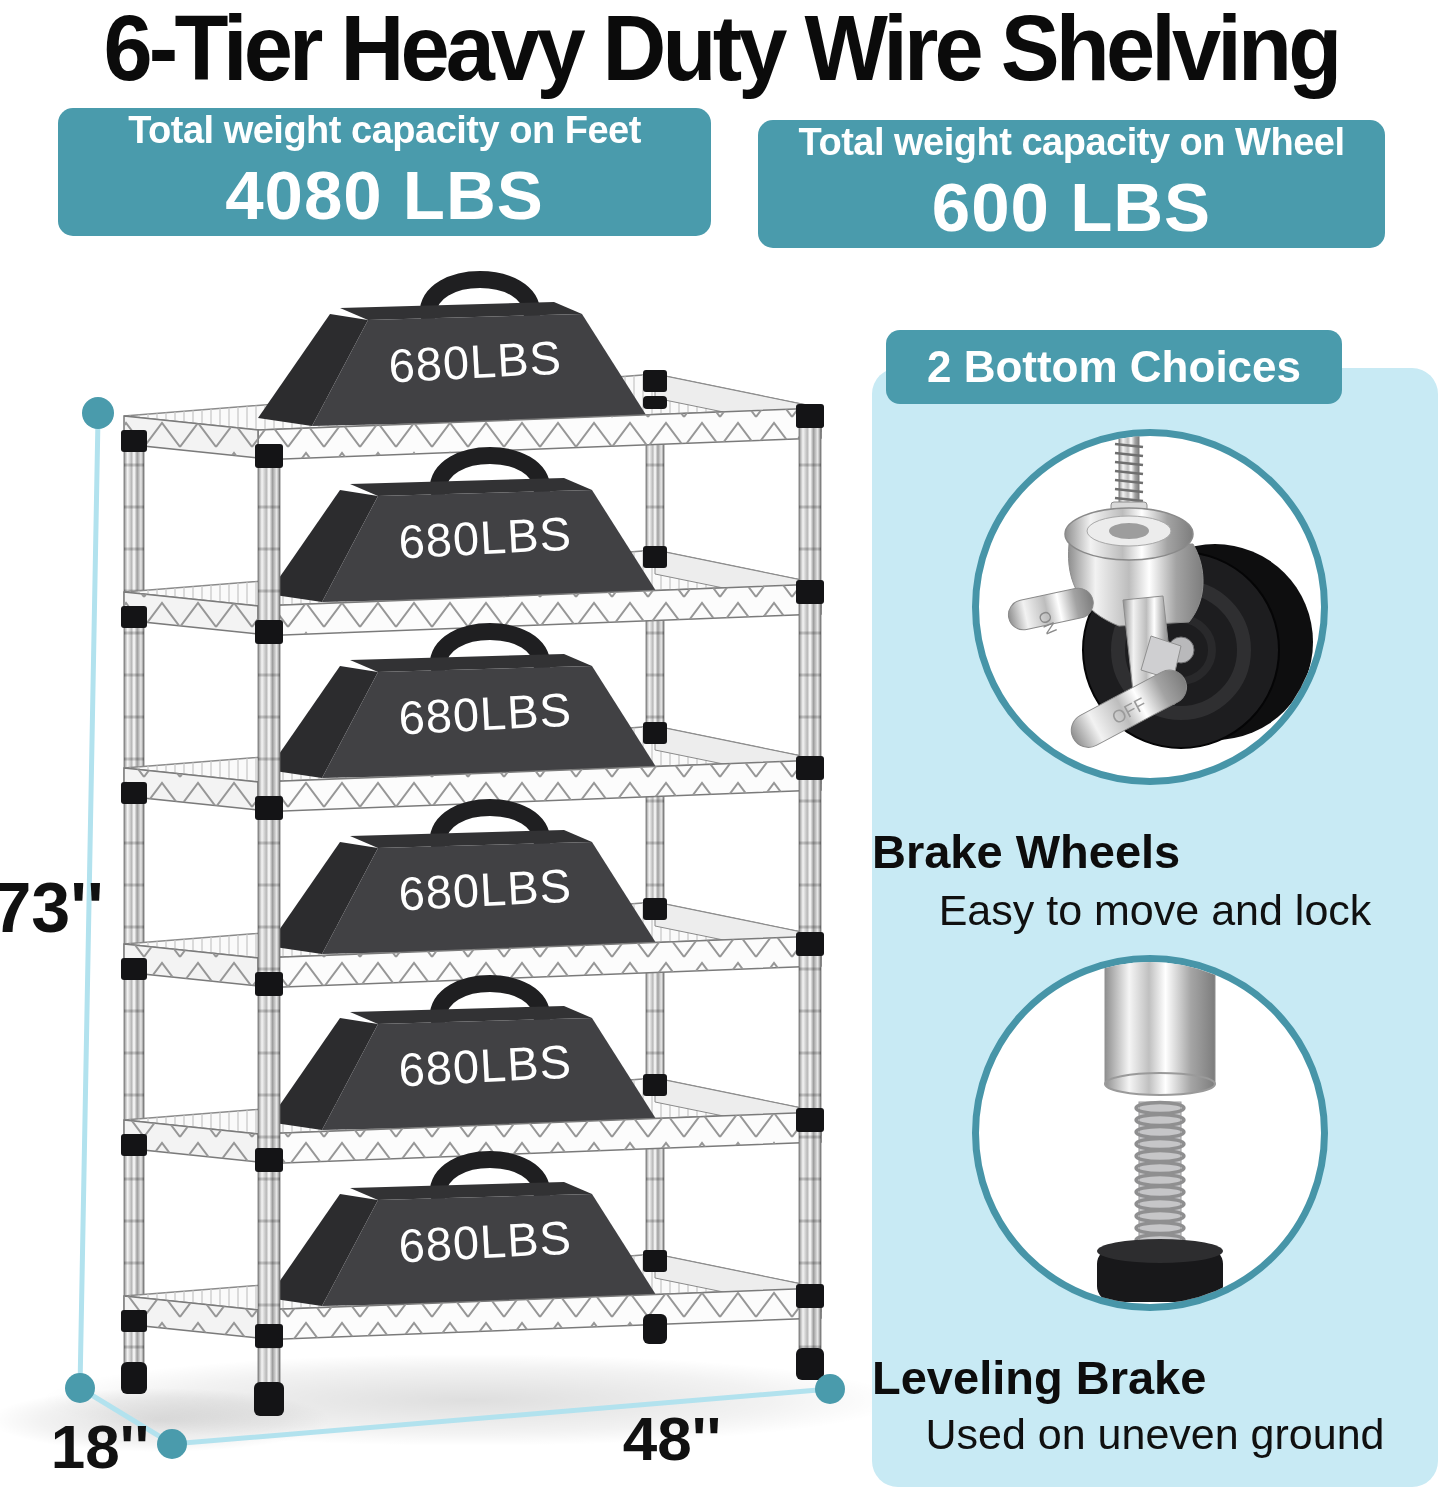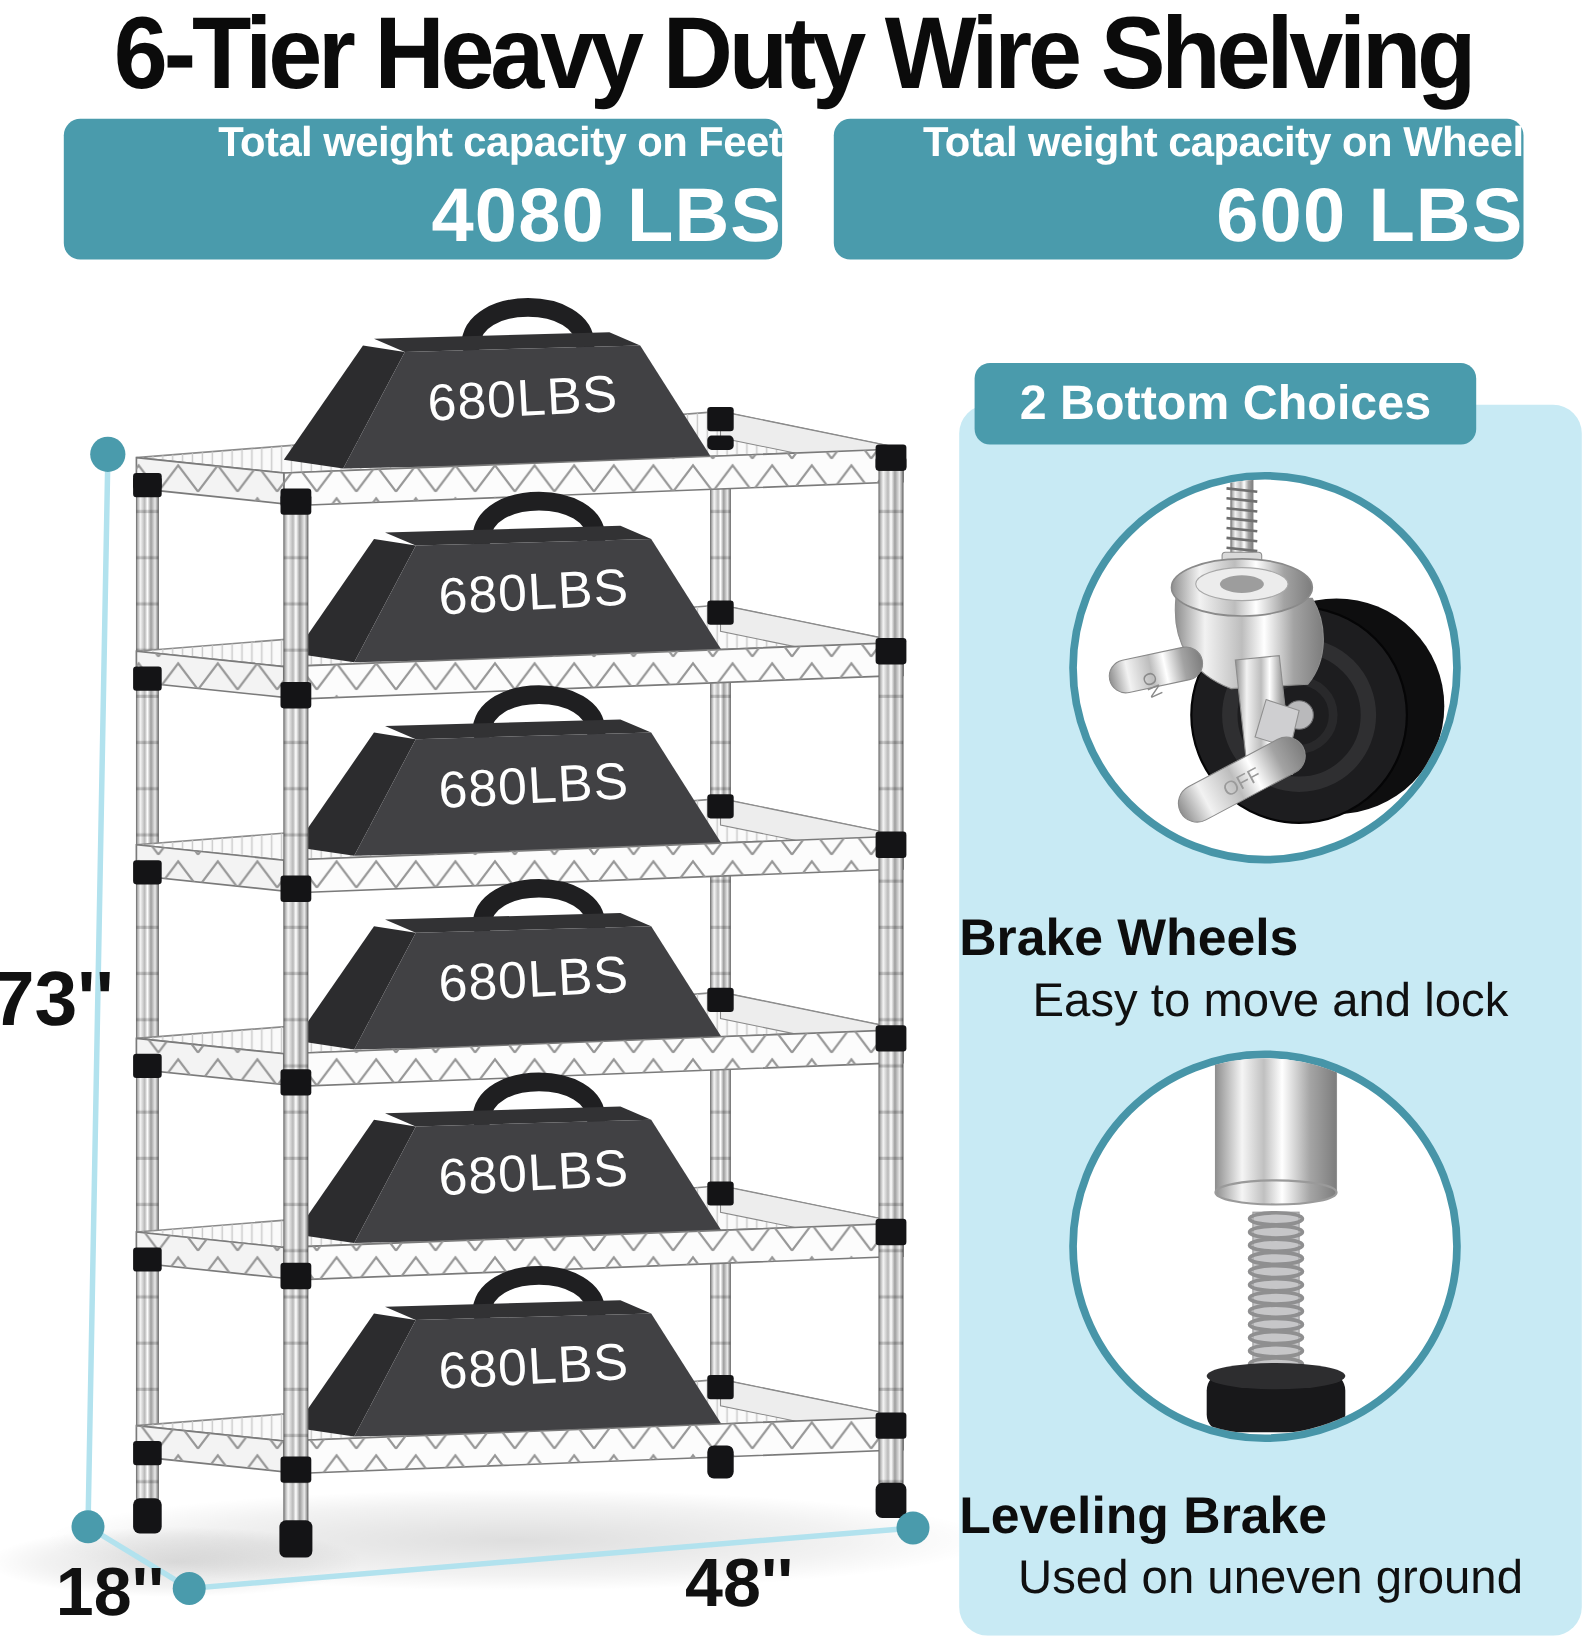--- a/index.html
+++ b/index.html
@@ -14,24 +14,24 @@
     position:absolute;left:0;top:-4px;width:100%;height:104px;
     display:flex;align-items:center;justify-content:center;
     margin:0;font-size:93px;font-weight:bold;color:#0b0b0b;
     letter-spacing:-4px;white-space:nowrap;
   }
   .title span{display:inline-block;transform:scaleX(.95);}
   
   .banner{
     position:absolute;top:108px;height:128px;border-radius:15px;
     background:#4A9BAC;color:#ffffff;text-align:center;
-    display:flex;flex-direction:column;justify-content:center;gap:4px;align-items:flex-end;
+    display:flex;flex-direction:column;justify-content:center;gap:4px;
   }
   .banner.b1{left:58px;width:653px;}
-  .banner.b2{left:758px;width:627px;}
+  .banner.b2{left:758px;width:627px;margin-top:12px;}
   .banner-label{font-size:38px;font-weight:bold;letter-spacing:-0.5px;}
   .banner-value{font-size:69px;font-weight:bold;letter-spacing:1px;}
   
   .rack-svg{position:absolute;left:0;top:0;width:1442px;height:1487px;}
   .loadtext{font-size:47px;letter-spacing:1px;fill:#ffffff;font-family:"Liberation Sans",sans-serif;}
   .dimtext{font-weight:bold;fill:#111111;font-family:"Liberation Sans",sans-serif;}
   
   .panel{
     position:absolute;left:872px;top:368px;width:566px;height:1119px;
     background:#C8EAF4;border-radius:26px;

